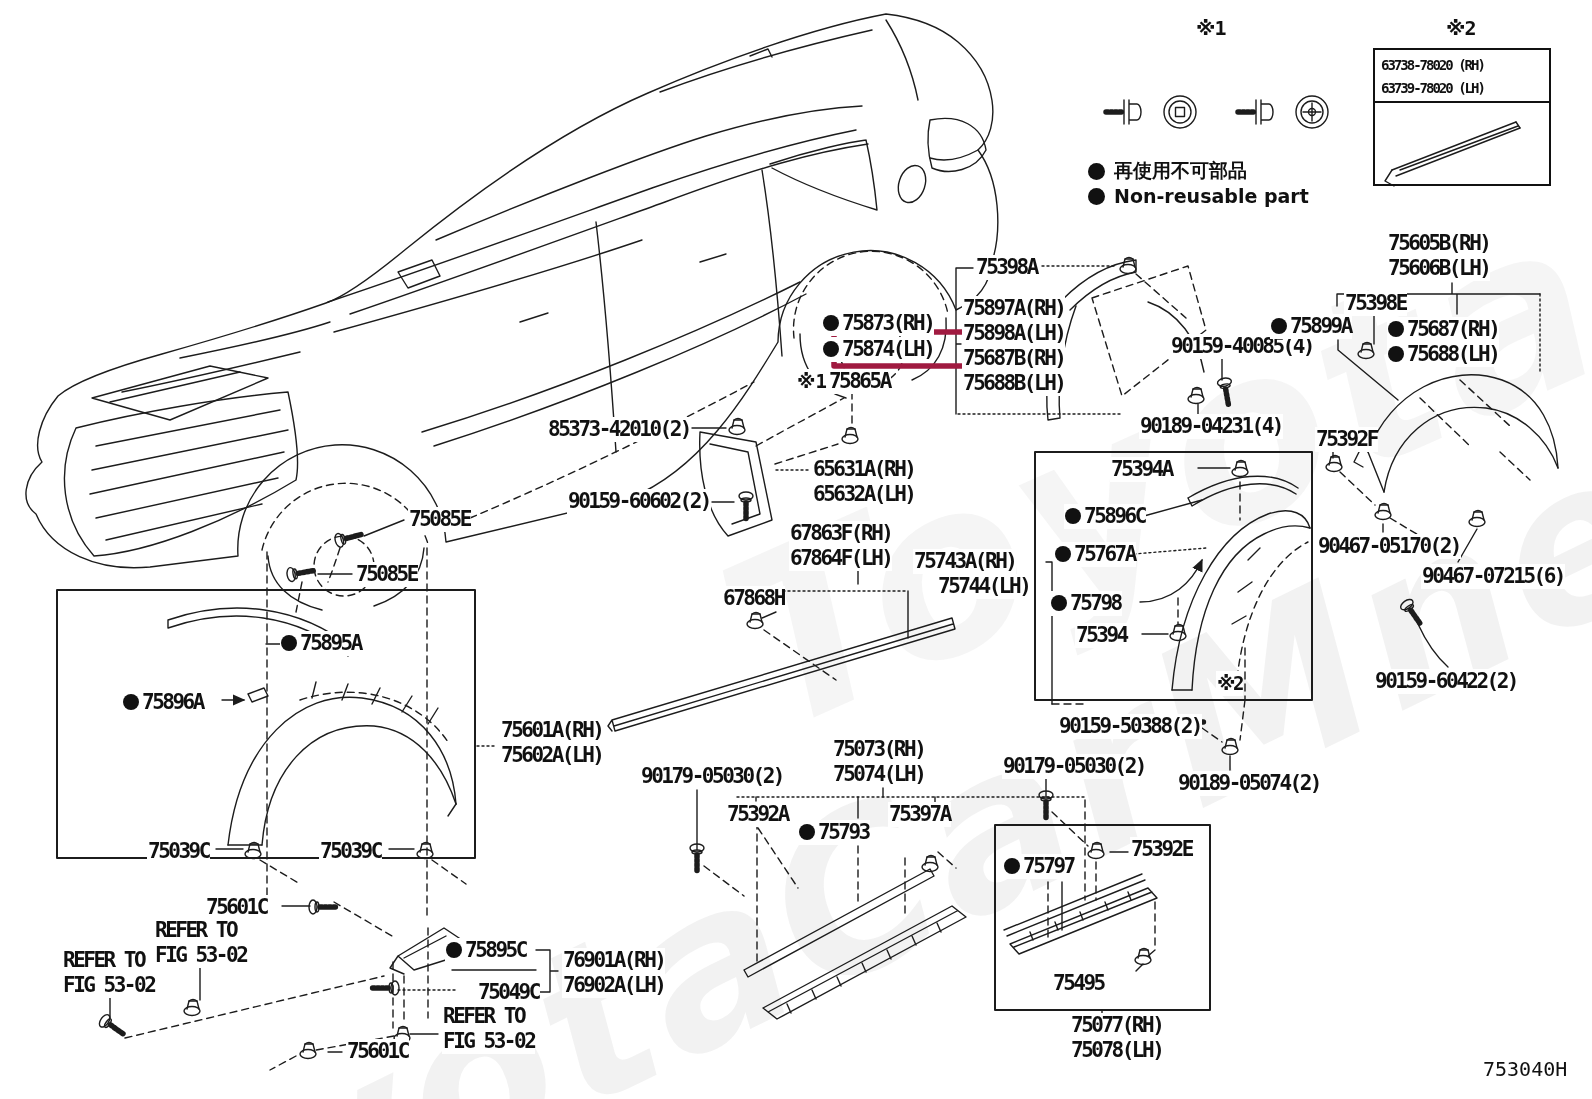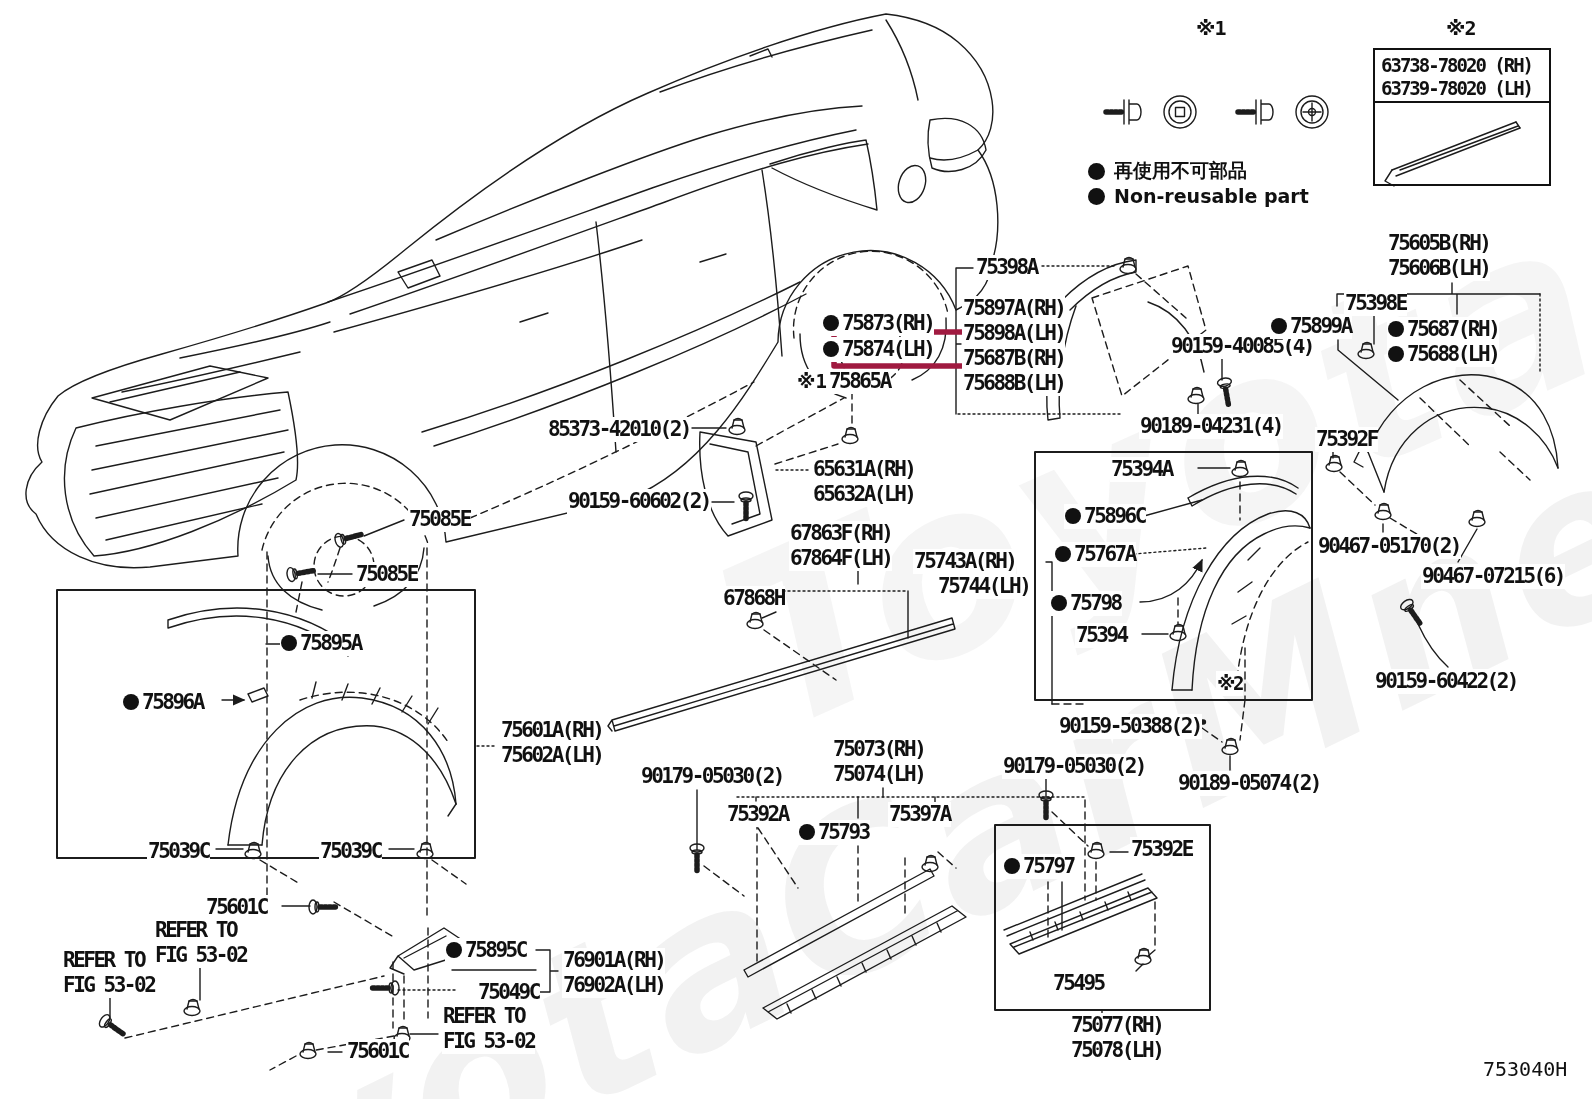--- a/index.html
+++ b/index.html
@@ -22,21 +22,21 @@
   .plabel .pfx{font-size:19px;letter-spacing:0;margin-right:2px;}
   .plabel .bdot{display:inline-block;width:16px;height:16px;border-radius:50%;
                 background:#111;margin-right:3px;vertical-align:-1px;}
   .plabel.sm{font-size:19px;}
   .lgbox{position:absolute;z-index:2;border:2px solid #111;background:transparent;}
   .type-box{left:1093px;top:50px;width:260px;height:92px;}
   .type-box .hdr{display:flex;height:27px;border-bottom:2px solid #111;}
   .type-box .cell{flex:1;text-align:center;font-weight:bold;font-size:20px;line-height:26px;letter-spacing:2px;}
   .type-box .cell:first-child{border-right:2px solid #111;}
   .pn-box{left:1373px;top:48px;width:174px;height:134px;}
-  .pn-box .txt{padding:4px 4px 0 6px;font-weight:bold;font-size:19px;line-height:23px;
+  .pn-box .txt{padding:4px 4px 0 6px;font-weight:bold;font-size:14px;line-height:23px;
                letter-spacing:-2px;border-bottom:2px solid #111;height:47px;white-space:nowrap;}
   .note{position:absolute;z-index:2;font-weight:bold;font-size:20px;letter-spacing:-1px;}
   .n1{left:1196px;top:16px;}
   .n2{left:1446px;top:16px;}
   .leg{position:absolute;z-index:2;font-weight:bold;font-size:19px;letter-spacing:0;
        font-family:"DejaVu Sans","DejaVu Sans Mono",sans-serif;display:flex;align-items:center;gap:9px;}
   .leg .bdot{width:17px;height:17px;border-radius:50%;background:#111;display:inline-block;}
   .leg1{left:1088px;top:158px;}
   .leg2{left:1088px;top:185px;}
   .footer-code{position:absolute;z-index:2;left:1483px;top:1057px;font-size:20px;letter-spacing:0;}

